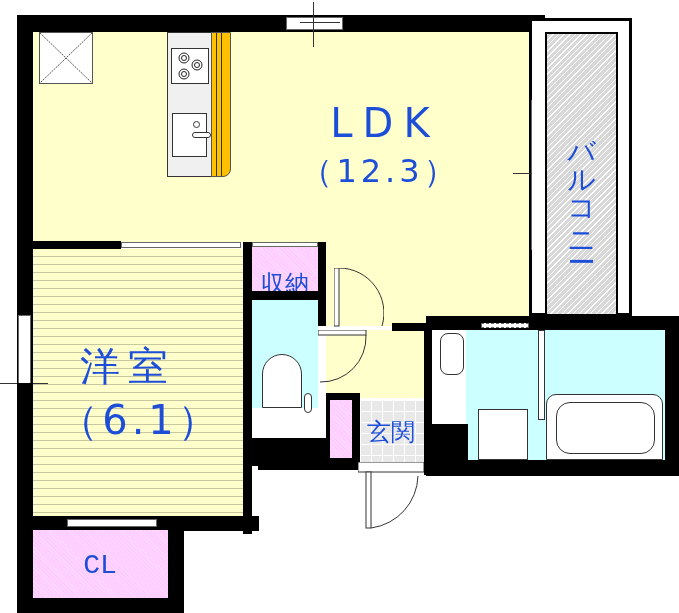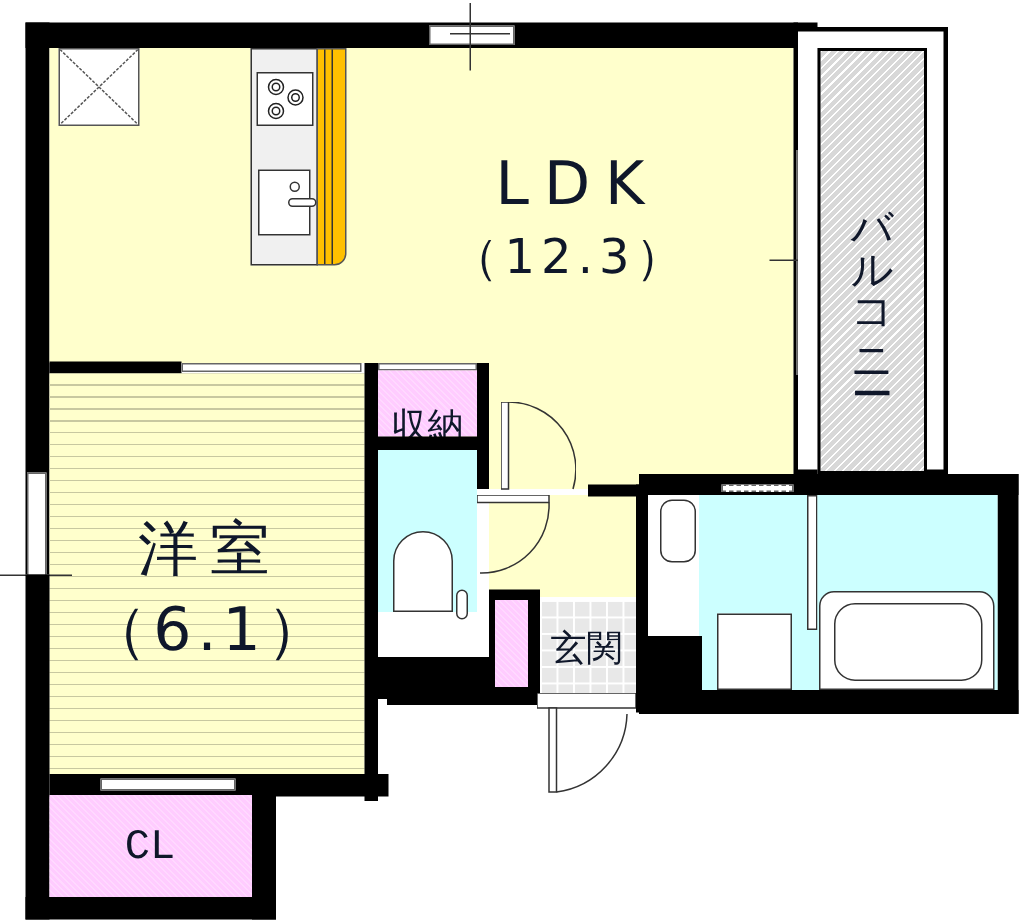--- a/index.html
+++ b/index.html
@@ -5,21 +5,21 @@
   html, body { margin:0; padding:0; background:#fff; }
   body { width:679px; height:613px; position:relative; overflow:hidden; font-family:"DejaVu Sans", sans-serif; }
   .abs { position:absolute; box-sizing:border-box; }
   .wall { background:#000; }
   .ldk { background:#ffffcc; }
   .yoshitsu { background:#ffffcc; background-image:repeating-linear-gradient(to bottom, transparent 0, transparent 7px, #c8c8a0 7px, #c8c8a0 8px); }
   .pink { background:#ffccff; background-image:repeating-linear-gradient(45deg, rgba(255,255,255,0.25) 0 1px, transparent 1px 3px); }
   .cyan { background:#ccffff; }
   .balcony { background:#d8d8d8; background-image:repeating-linear-gradient(135deg, #ffffff 0 1px, transparent 1px 4px); border:2px solid #000; }
   .tile { background:#e8e8e8; background-image:linear-gradient(#fff 1px, transparent 1px), linear-gradient(90deg, #fff 1px, transparent 1px); background-size:11px 11px; }
-  .label { color:#0f172a; text-align:center; white-space:nowrap; line-height:1; }
+  .label { color:#1d4ed8; text-align:center; white-space:nowrap; line-height:1; }
   .win { background:#fff; border:1px solid #666; }
   .fixture { background:#fff; border:1px solid #333; }
 </style>
 </head>
 <body>
 
 <div class="abs wall" style="left:17px;top:15px;width:515px;height:17px;"></div>
 <div class="abs wall" style="left:17px;top:15px;width:16px;height:368px;"></div>
 
 <div class="abs ldk" style="left:33px;top:32px;width:496px;height:210px;"></div>
@@ -66,21 +66,21 @@
 <div class="abs" style="left:513px;top:173px;width:48px;height:1px;background:#333;"></div>
 
 <div class="abs" style="left:532px;top:18px;width:100px;height:298px;border:3px solid #000;border-left:none;background:#fff;"></div>
 <div class="abs balcony" style="left:545px;top:32px;width:73px;height:284px;"></div>
 <div class="abs label" style="left:565px;top:120px;width:30px;font-size:28px;writing-mode:vertical-rl;">バルコニー</div>
 
 <div class="abs wall" style="left:33px;top:241px;width:88px;height:8px;"></div>
 <div class="abs win" style="left:121px;top:242px;width:120px;height:6px;"></div>
 
 <div class="abs yoshitsu" style="left:33px;top:249px;width:210px;height:267px;"></div>
-<div class="abs label" style="left:80px;top:346px;width:120px;font-size:40px;letter-spacing:8px;">洋室</div>
+<div class="abs label" style="left:68px;top:346px;width:120px;font-size:40px;letter-spacing:8px;">洋室</div>
 <div class="abs label" style="left:55px;top:400px;width:170px;font-size:40px;letter-spacing:4px;">（6.1）</div>
 <div class="abs win" style="left:18px;top:315px;width:13px;height:138px;"></div>
 <div class="abs" style="left:0;top:383px;width:48px;height:1px;background:#333;"></div>
 
 <div class="abs wall" style="left:243px;top:242px;width:9px;height:292px;"></div>
 <div class="abs wall" style="left:17px;top:383px;width:16px;height:230px;"></div>
 <div class="abs wall" style="left:33px;top:516px;width:226px;height:15px;"></div>
 <div class="abs win" style="left:67px;top:519px;width:90px;height:8px;"></div>
 
 <div class="abs pink" style="left:33px;top:530px;width:135px;height:68px;"></div>

